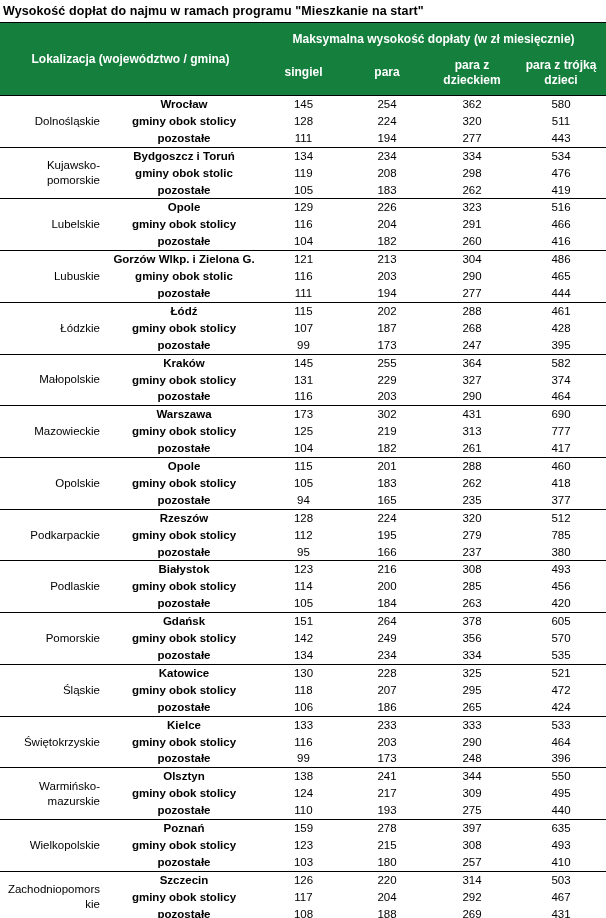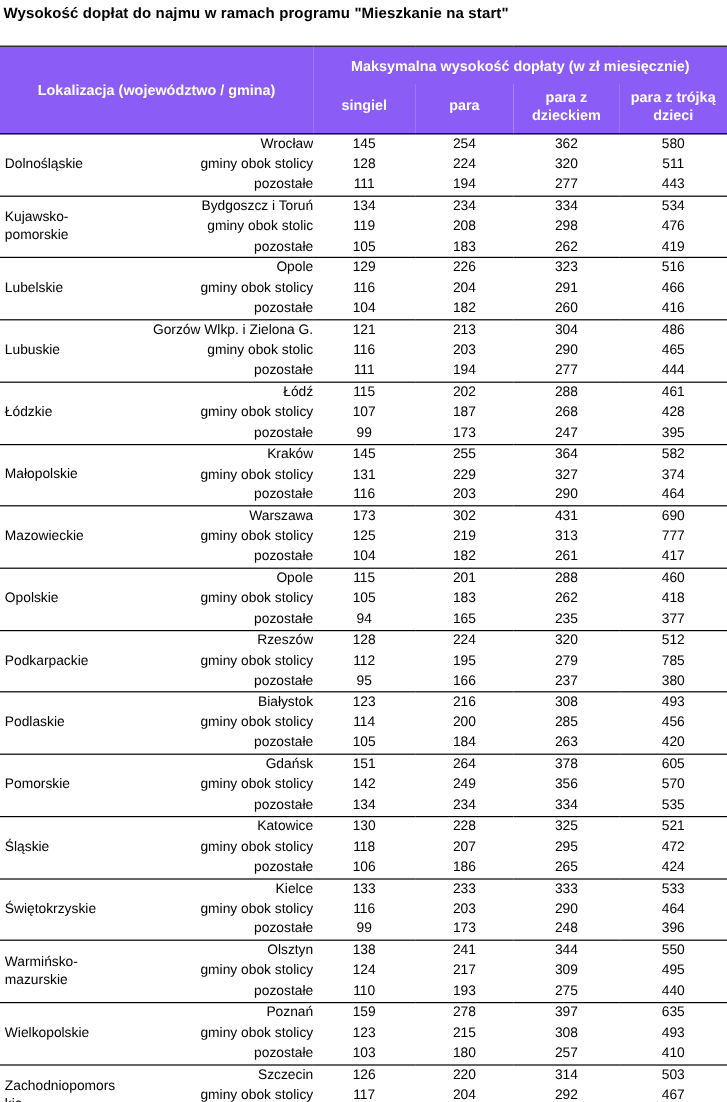--- a/index.html
+++ b/index.html
@@ -7,35 +7,35 @@
     padding: 0;
     background: #ffffff;
     width: 606px;
     font-family: "Liberation Sans", sans-serif;
     color: #000000;
   }
   .page { width: 606px; }
   .title {
     font-size: 12.5px;
     font-weight: bold;
-    padding: 4px 3px 20px 3px;
+    padding: 4px 3px 4px 3px;
     letter-spacing: 0.1px;
   }
   table {
     border-collapse: collapse;
     table-layout: fixed;
     width: 606px;
     border-bottom: 1px solid #000000;
   }
   thead {
     border-top: 1px solid #000000;
     border-bottom: 1px solid #000000;
   }
   thead th {
-    background: #8b5cf6;
+    background: #15803d;
     color: #ffffff;
     font-weight: bold;
     font-size: 12px;
     line-height: 1.2;
     padding: 0;
   }
   th.loc {
     text-align: center;
     vertical-align: middle;
     padding: 2px 4px;
@@ -55,30 +55,31 @@
   }
   tbody td {
     font-size: 11.5px;
     height: 16.9px;
     line-height: 16.9px;
     padding: 0;
     white-space: nowrap;
     overflow: hidden;
   }
   td.region {
-    text-align: left;
+    text-align: right;
     padding-left: 4px;
     vertical-align: middle;
     white-space: normal;
     line-height: 1.3;
     overflow-wrap: anywhere;
   }
   td.city {
-    text-align: right;
+    text-align: center;
     padding-left: 7px;
+    font-weight: bold;
   }
   td.num { text-align: center; }
   tr.group-start td { border-top: 1px solid #000000; }
 </style>
 </head>
 <body>
 
 <div class="page">
   <div class="title">Wysokość dopłat do najmu w ramach programu "Mieszkanie na start"</div>
 

